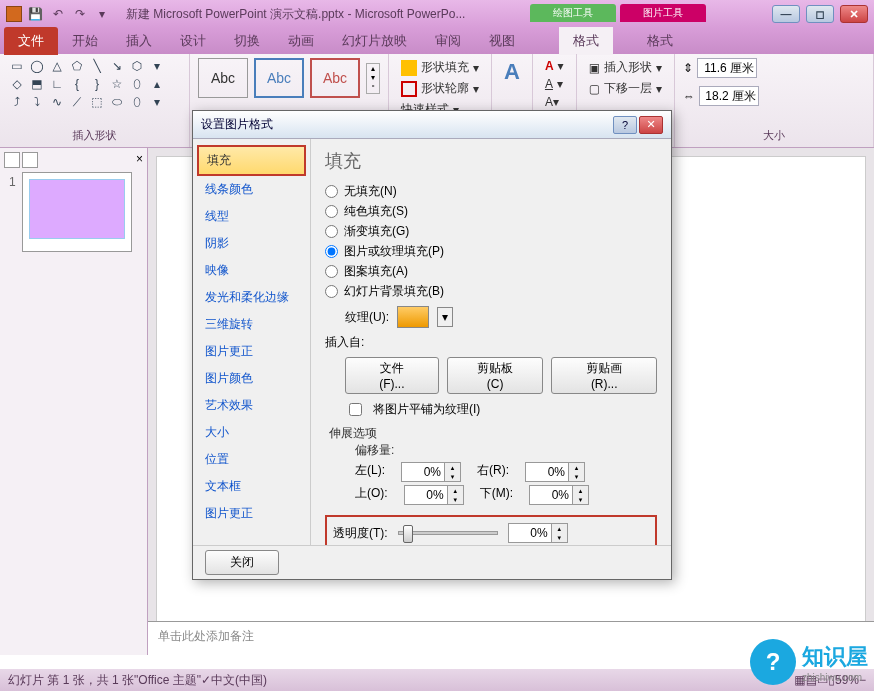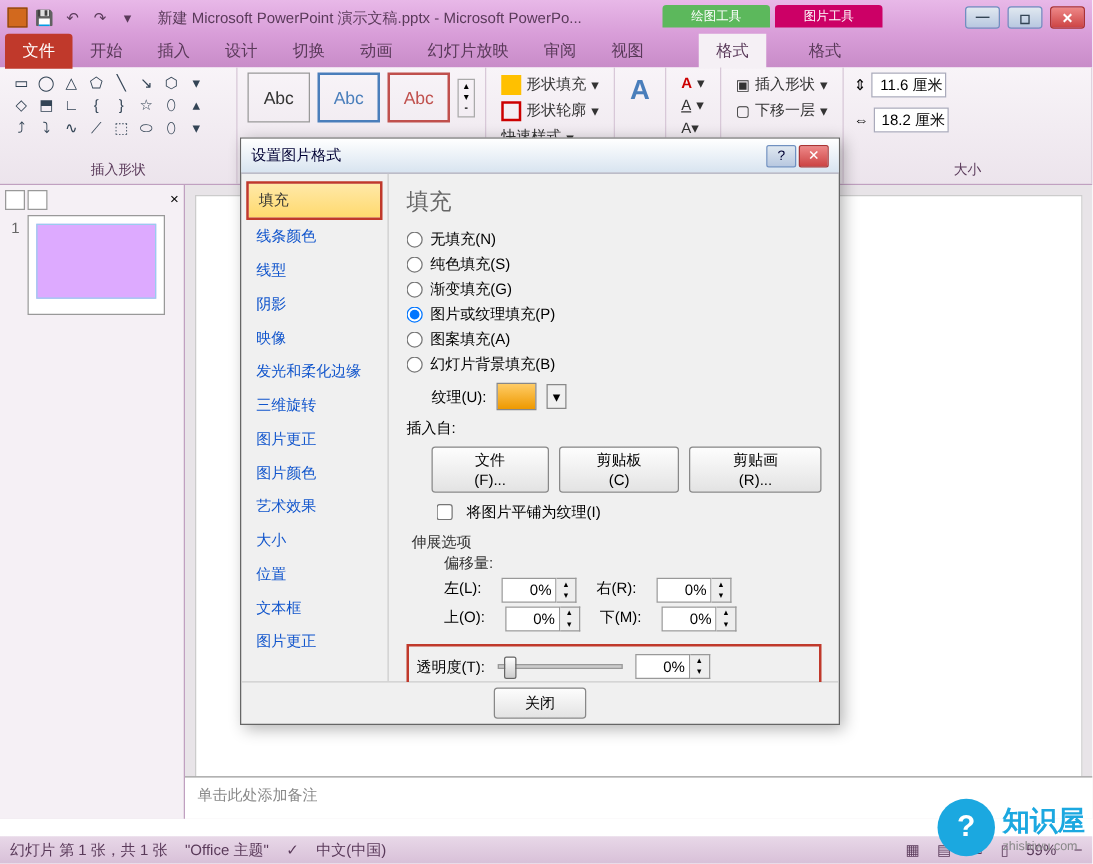--- a/index.html
+++ b/index.html
@@ -34,21 +34,21 @@
 .size-in input{width:60px;height:20px;border:1px solid #aab;text-align:right;padding-right:2px}
 .workspace{position:absolute;top:148px;left:0;right:0;bottom:36px;display:flex;background:#e8e4e8}
 .thumbs{width:148px;background:#f5f0f5;border-right:1px solid #c0a0c0;padding:4px}
 .thumb-tabs{display:flex;gap:2px;margin-bottom:4px}
 .thumb-tab{width:16px;height:16px;border:1px solid #999;background:#fff}
 .thumb-slide{border:1px solid #999;background:#fff;width:110px;height:80px;margin-left:18px;position:relative}
 .thumb-num{position:absolute;left:-14px;top:2px;color:#666}
 .thumb-prev{margin:6px;height:60px;background:#daf;border:1px solid #9ce}
 .canvas{flex:1;background:#fff;margin:8px;border:1px solid #ccc;position:relative}
 .notes{position:absolute;bottom:0;left:148px;right:0;height:34px;background:#fff;border-top:1px solid #999;padding:6px 10px;color:#888}
-.statusbar{position:absolute;bottom:0;left:0;right:0;height:22px;background:linear-gradient(#e8d8e8,#d8c0d8);display:flex;align-items:center;padding:0 8px;gap:14px;color:#5a3a5a;font-size:11px}
+.statusbar{position:absolute;bottom:0;left:0;right:0;height:22px;background:linear-gradient(#e8d8e8,#d8c0d8);display:flex;align-items:center;padding:0 8px;color:#5a3a5a;font-size:11px}
 .statusbar .spacer{flex:1}
 .dialog{position:absolute;top:110px;left:192px;width:480px;height:470px;background:#f0f0f0;border:1px solid #666;box-shadow:3px 3px 12px rgba(0,0,0,.3)}
 .dlg-title{height:28px;background:linear-gradient(#fff,#d8e4f0);border-bottom:1px solid #aab;display:flex;align-items:center;padding:0 8px;color:#003}
 .dlg-title .sp{flex:1}
 .dlg-tbtn{width:24px;height:18px;border:1px solid #7090c0;background:linear-gradient(#e0e8f0,#b8c8e0);border-radius:2px;display:flex;align-items:center;justify-content:center;margin-left:2px;font-size:11px}
 .dlg-tbtn.cl{background:linear-gradient(#e88,#c44);border-color:#a33;color:#fff}
 .dlg-body{display:flex;height:calc(100% - 62px)}
 .dlg-nav{width:118px;border-right:1px solid #ccc;padding:6px 4px}
 .dlg-nav-item{padding:5px 8px;color:#15c;cursor:pointer}
 .dlg-nav-item.sel{background:linear-gradient(#ffe9a8,#ffd96e);border:2px solid #c0392b;color:#333}
@@ -62,21 +62,21 @@
 .tex-btn{width:32px;height:22px;background:linear-gradient(#fc6,#e90);border:1px solid #888;display:inline-block;vertical-align:middle}
 .spin{display:flex;align-items:center}
 .spin input{width:44px;height:20px;border:1px solid #999;text-align:right;padding-right:3px}
 .spin .ar{width:16px;height:20px;border:1px solid #999;border-left:0;background:#eee;display:flex;flex-direction:column}
 .spin .ar span{flex:1;text-align:center;font-size:7px;line-height:9px}
 .offset-grid{margin-left:30px}
 .offset-grid .row{display:flex;gap:16px;margin:3px 0}
 .trans-row{display:flex;align-items:center;gap:10px;padding:6px;margin:10px 0}
 .slider{width:100px;height:4px;background:#ccc;position:relative;border:1px solid #999}
 .slider .th{position:absolute;left:4px;top:-7px;width:10px;height:18px;background:linear-gradient(#fff,#ccc);border:1px solid #666;border-radius:2px}
-.dlg-foot{height:34px;border-top:1px solid #ccc;display:flex;justify-content:center;align-items:center;padding:0 12px}
+.dlg-foot{height:34px;border-top:1px solid #ccc;display:flex;justify-content:flex-start;align-items:center;padding:0 12px}
 .logo{position:absolute;right:6px;bottom:6px;display:flex;align-items:center;gap:6px}
 .logo-ico{width:46px;height:46px;background:#1ba8e0;border-radius:50%;display:flex;align-items:center;justify-content:center;color:#fff;font-size:24px;font-weight:bold}
 .logo-txt{font-size:22px;color:#1ba8e0;font-weight:bold}
 .logo-sub{font-size:10px;color:#888}
 .chk{width:13px;height:13px}
 </style>
 </head>
 <body>
 
 <div class="titlebar">

